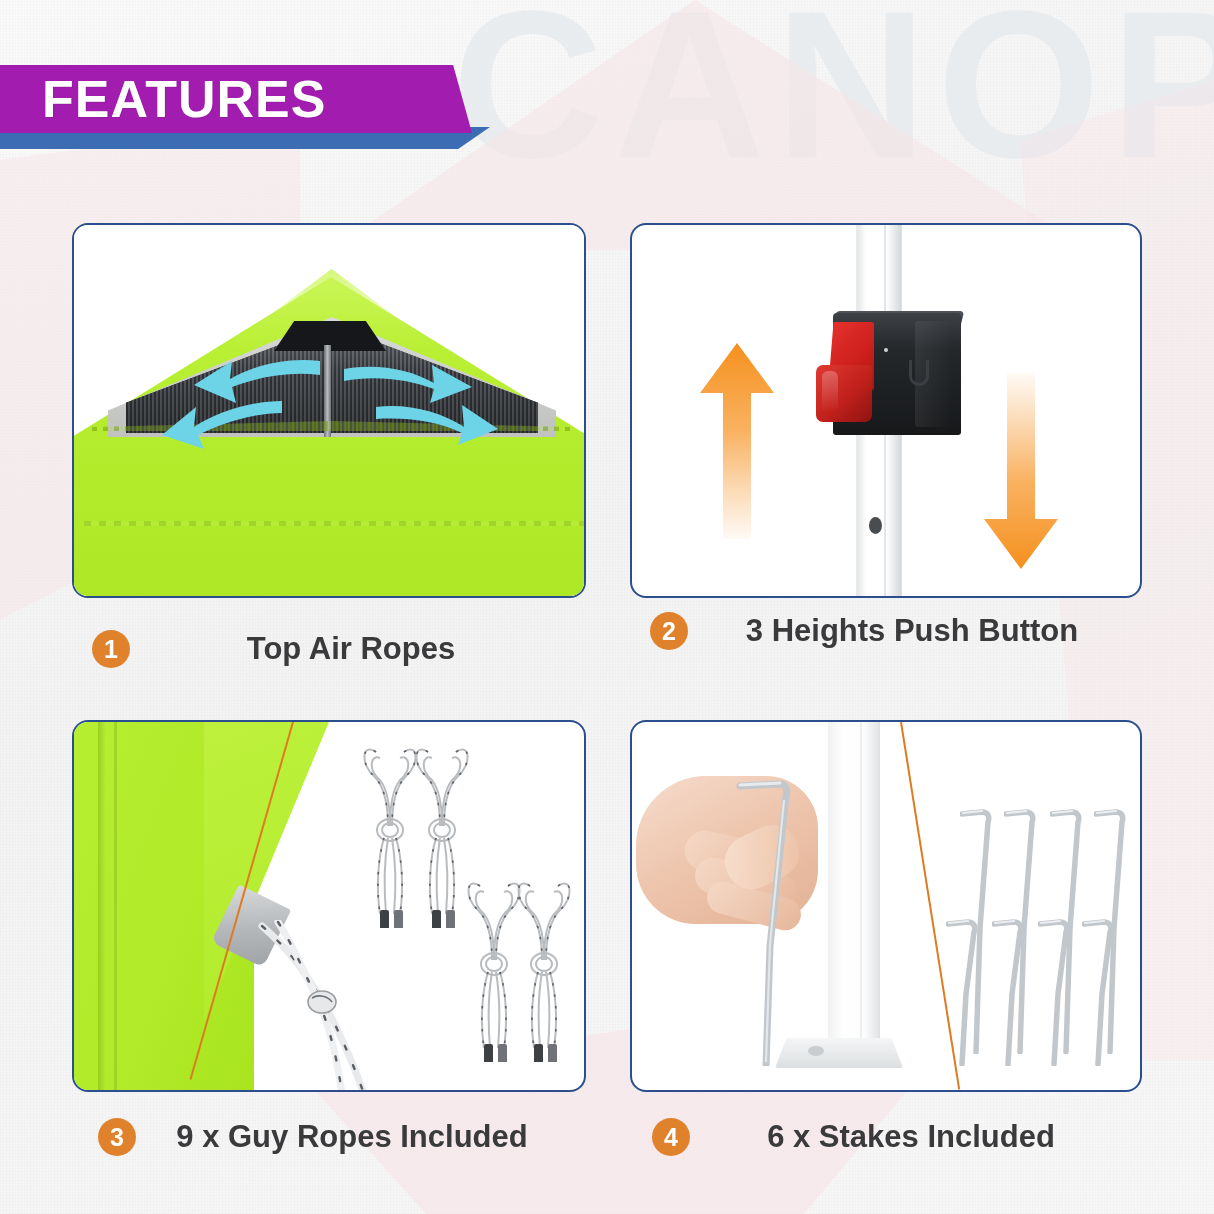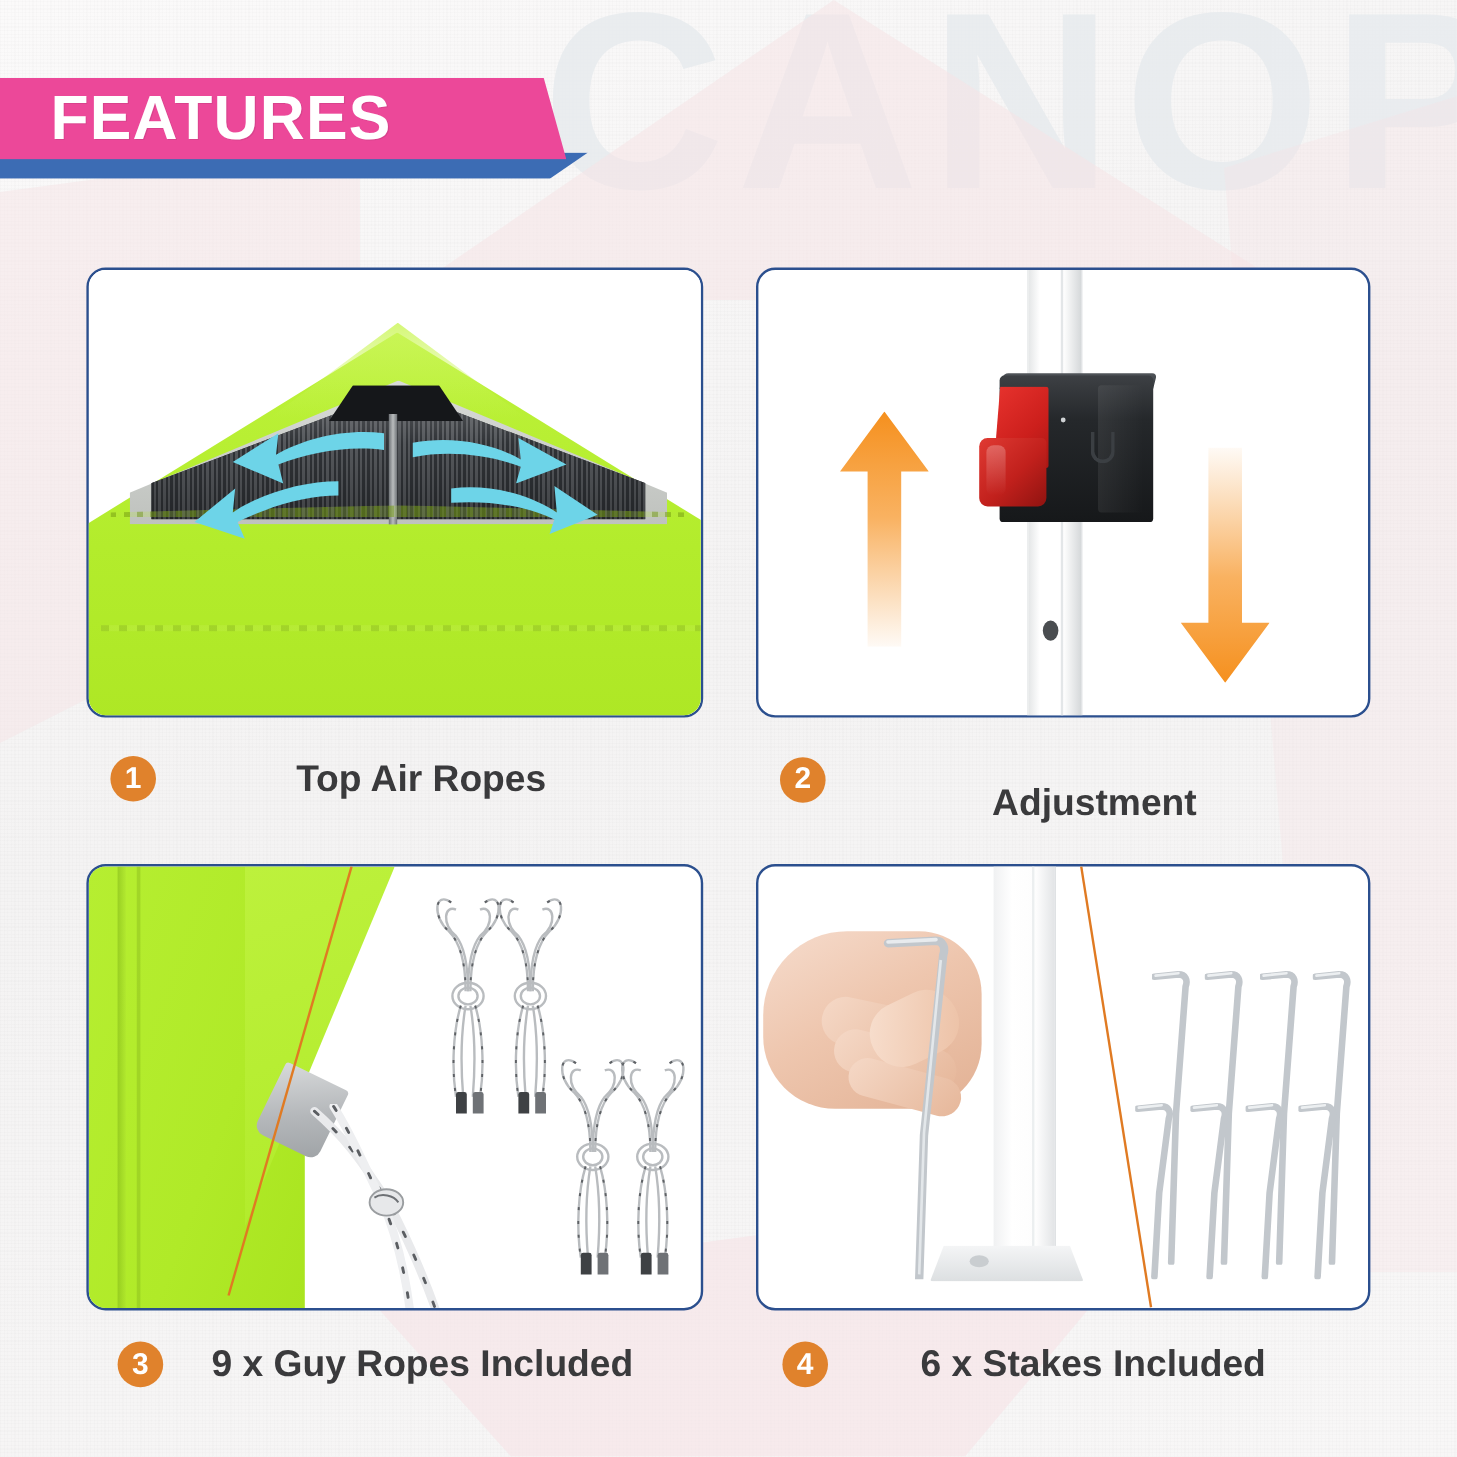--- a/index.html
+++ b/index.html
@@ -49,21 +49,21 @@
 
   
   #banner{ position:absolute; top:65px; left:0; height:72px; width:490px; }
   #banner-blue{
     position:absolute; left:0; top:62px; width:490px; height:22px;
     background:#3c6cb4;
     clip-path:polygon(0 0, 100% 0, 93.5% 100%, 0 100%);
   }
   #banner-orange{
     position:absolute; left:0; top:0; width:472px; height:68px;
-    background:#ec4899;
+    background:#a21caf;
     clip-path:polygon(0 0, 96% 0, 100% 100%, 0 100%);
     display:flex; align-items:center;
   }
   #banner-title{
     color:#ffffff; font-size:52px; font-weight:bold;
     letter-spacing:1px; margin-left:42px;
     text-shadow:1px 1px 0 rgba(0,0,0,.08);
   }
 
   
@@ -360,22 +360,21 @@
         </linearGradient>
       </defs>
       <path d="M37 196 L74 146 L51 146 L51 0 L23 0 L23 146 L0 146 Z" fill="url(#gradDown)"></path>
     </svg>
   </div>
 </div>
 
 <div class="caption" id="caption-2">
   <div class="badge">2</div>
   <div class="caption-text">
-    <br>
-    <span>Adjustment</span>
+    <span>3 Heights Push Button</span><br>
   </div>
 </div>
 
 <div class="panel" id="panel-3">
   <div style="position:absolute; inset:0;">
     <div id="p3-fabric"></div>
     <div id="p3-fabric-taper"></div>
     <div id="p3-fabric-seam"></div>
     <div id="p3-fabric-seam2"></div>
     <div id="p3-strap"></div>

